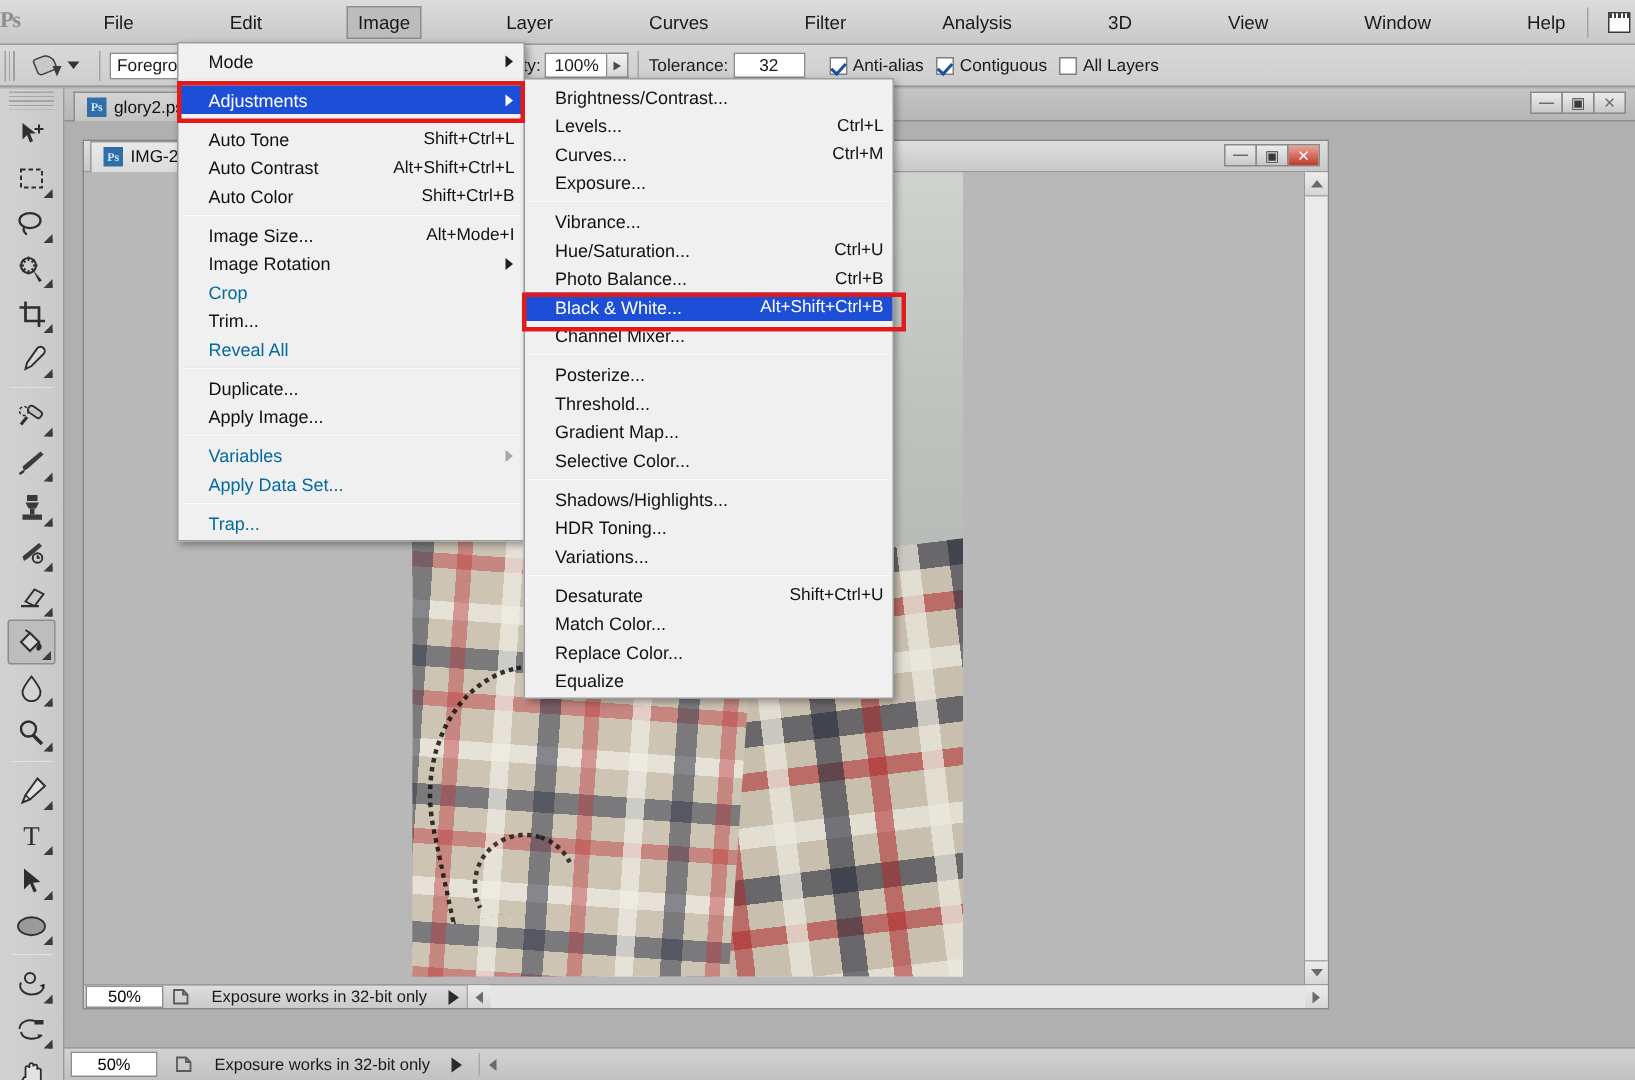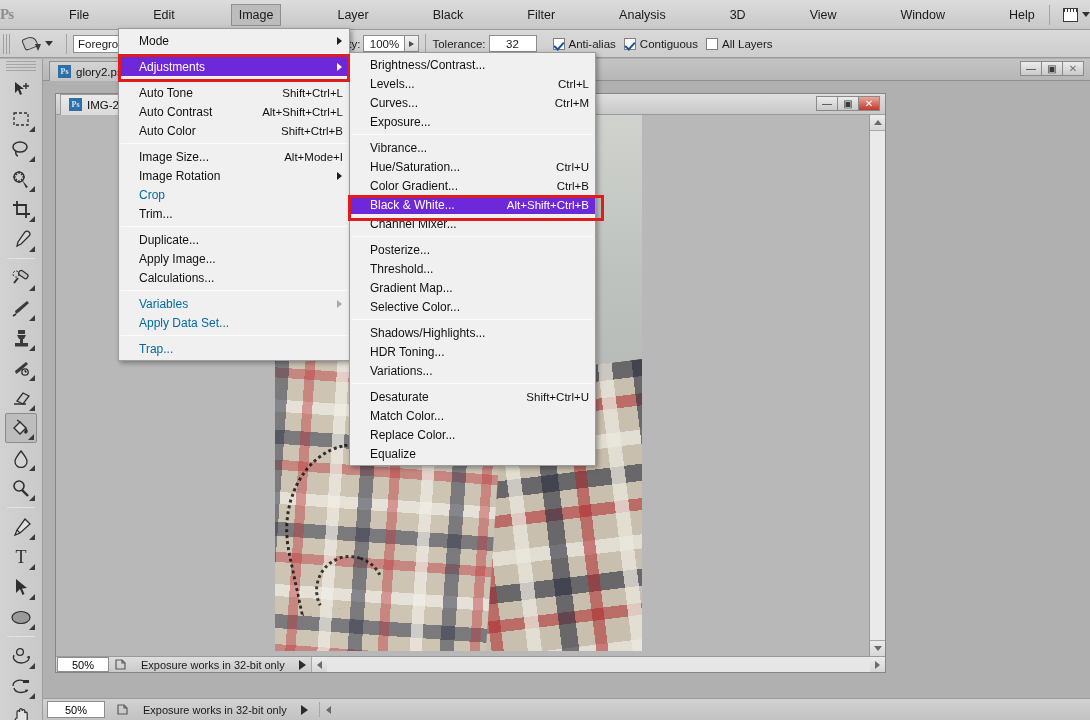--- a/index.html
+++ b/index.html
@@ -239,21 +239,21 @@
   }
   #image-menu { left:118px; top:28px; width:232px; }
   #adjust-menu { left:349px; top:52px; width:247px; }
   .mrow {
     height:19px; display:flex; align-items:center; padding:0 6px 0 20px; position:relative;
     white-space:nowrap;
   }
   .mrow .lbl { flex:1; }
   .mrow .acc { color:#111; padding-left:18px; font-size:11.5px; }
   .mrow.dim .lbl, .mrow.dim .acc { color:#0369a1; }
-  .mrow.hl { background:#6d28d9; color:#fff; }
+  .mrow.hl { background:#1d4ed8; color:#fff; }
   .mrow.hl .lbl, .mrow.hl .acc { color:#fff; }
   .mrow .sub { position:absolute; right:7px; width:0;height:0;
     border-top:4px solid transparent;border-bottom:4px solid transparent;border-left:5px solid #1e1e1e; }
   .mrow.hl .sub { border-left-color:#fff; }
   .mrow.dim .sub { border-left-color:#a8a8a8; }
   .msep { height:1px; background:#c4c4c4; margin:3px 2px 3px 2px; border-bottom:1px solid #fbfbfb; }
 
   .redbox { position:absolute; border:3px solid #e01b1b; pointer-events:none; }
 </style>
 </head>
@@ -261,21 +261,21 @@
 
 <div id="app">
 
   <div class="menubar">
     <div class="ps-logo">Ps</div>
     <div id="menubar-items" style="display:flex;align-items:center;">
         <div class="menu-item">File</div>
         <div class="menu-item">Edit</div>
         <div class="menu-item active">Image</div>
         <div class="menu-item">Layer</div>
-        <div class="menu-item">Black</div>
+        <div class="menu-item">Curves</div>
         <div class="menu-item">Filter</div>
         <div class="menu-item">Analysis</div>
         <div class="menu-item">3D</div>
         <div class="menu-item">View</div>
         <div class="menu-item">Window</div>
         <div class="menu-item">Help</div>
       </div>
     <div class="mb-right">
       <div class="mb-sep"></div>
       <div class="mb-tool">
@@ -613,29 +613,29 @@
       <div class="mrow">
         <span class="lbl">Image Rotation</span>
         <span class="sub"></span>
       </div>
       <div class="mrow dim">
         <span class="lbl">Crop</span>
       </div>
       <div class="mrow">
         <span class="lbl">Trim...</span>
       </div>
+      <div class="mrow dim">
+        <span class="lbl">Reveal All</span>
+      </div>
       <div class="msep"></div>
       <div class="mrow">
         <span class="lbl">Duplicate...</span>
       </div>
       <div class="mrow">
         <span class="lbl">Apply Image...</span>
-      </div>
-      <div class="mrow">
-        <span class="lbl">Calculations...</span>
       </div>
       <div class="msep"></div>
       <div class="mrow dim">
         <span class="lbl">Variables</span>
         <span class="sub"></span>
       </div>
       <div class="mrow dim">
         <span class="lbl">Apply Data Set...</span>
       </div>
       <div class="msep"></div>
@@ -661,21 +661,21 @@
       </div>
       <div class="msep"></div>
       <div class="mrow">
         <span class="lbl">Vibrance...</span>
       </div>
       <div class="mrow">
         <span class="lbl">Hue/Saturation...</span>
         <span class="acc">Ctrl+U</span>
       </div>
       <div class="mrow">
-        <span class="lbl">Color Gradient...</span>
+        <span class="lbl">Photo Balance...</span>
         <span class="acc">Ctrl+B</span>
       </div>
       <div class="mrow hl">
         <span class="lbl">Black &amp; White...</span>
         <span class="acc">Alt+Shift+Ctrl+B</span>
       </div>
       <div class="mrow">
         <span class="lbl">Channel Mixer...</span>
       </div>
       <div class="msep"></div>

